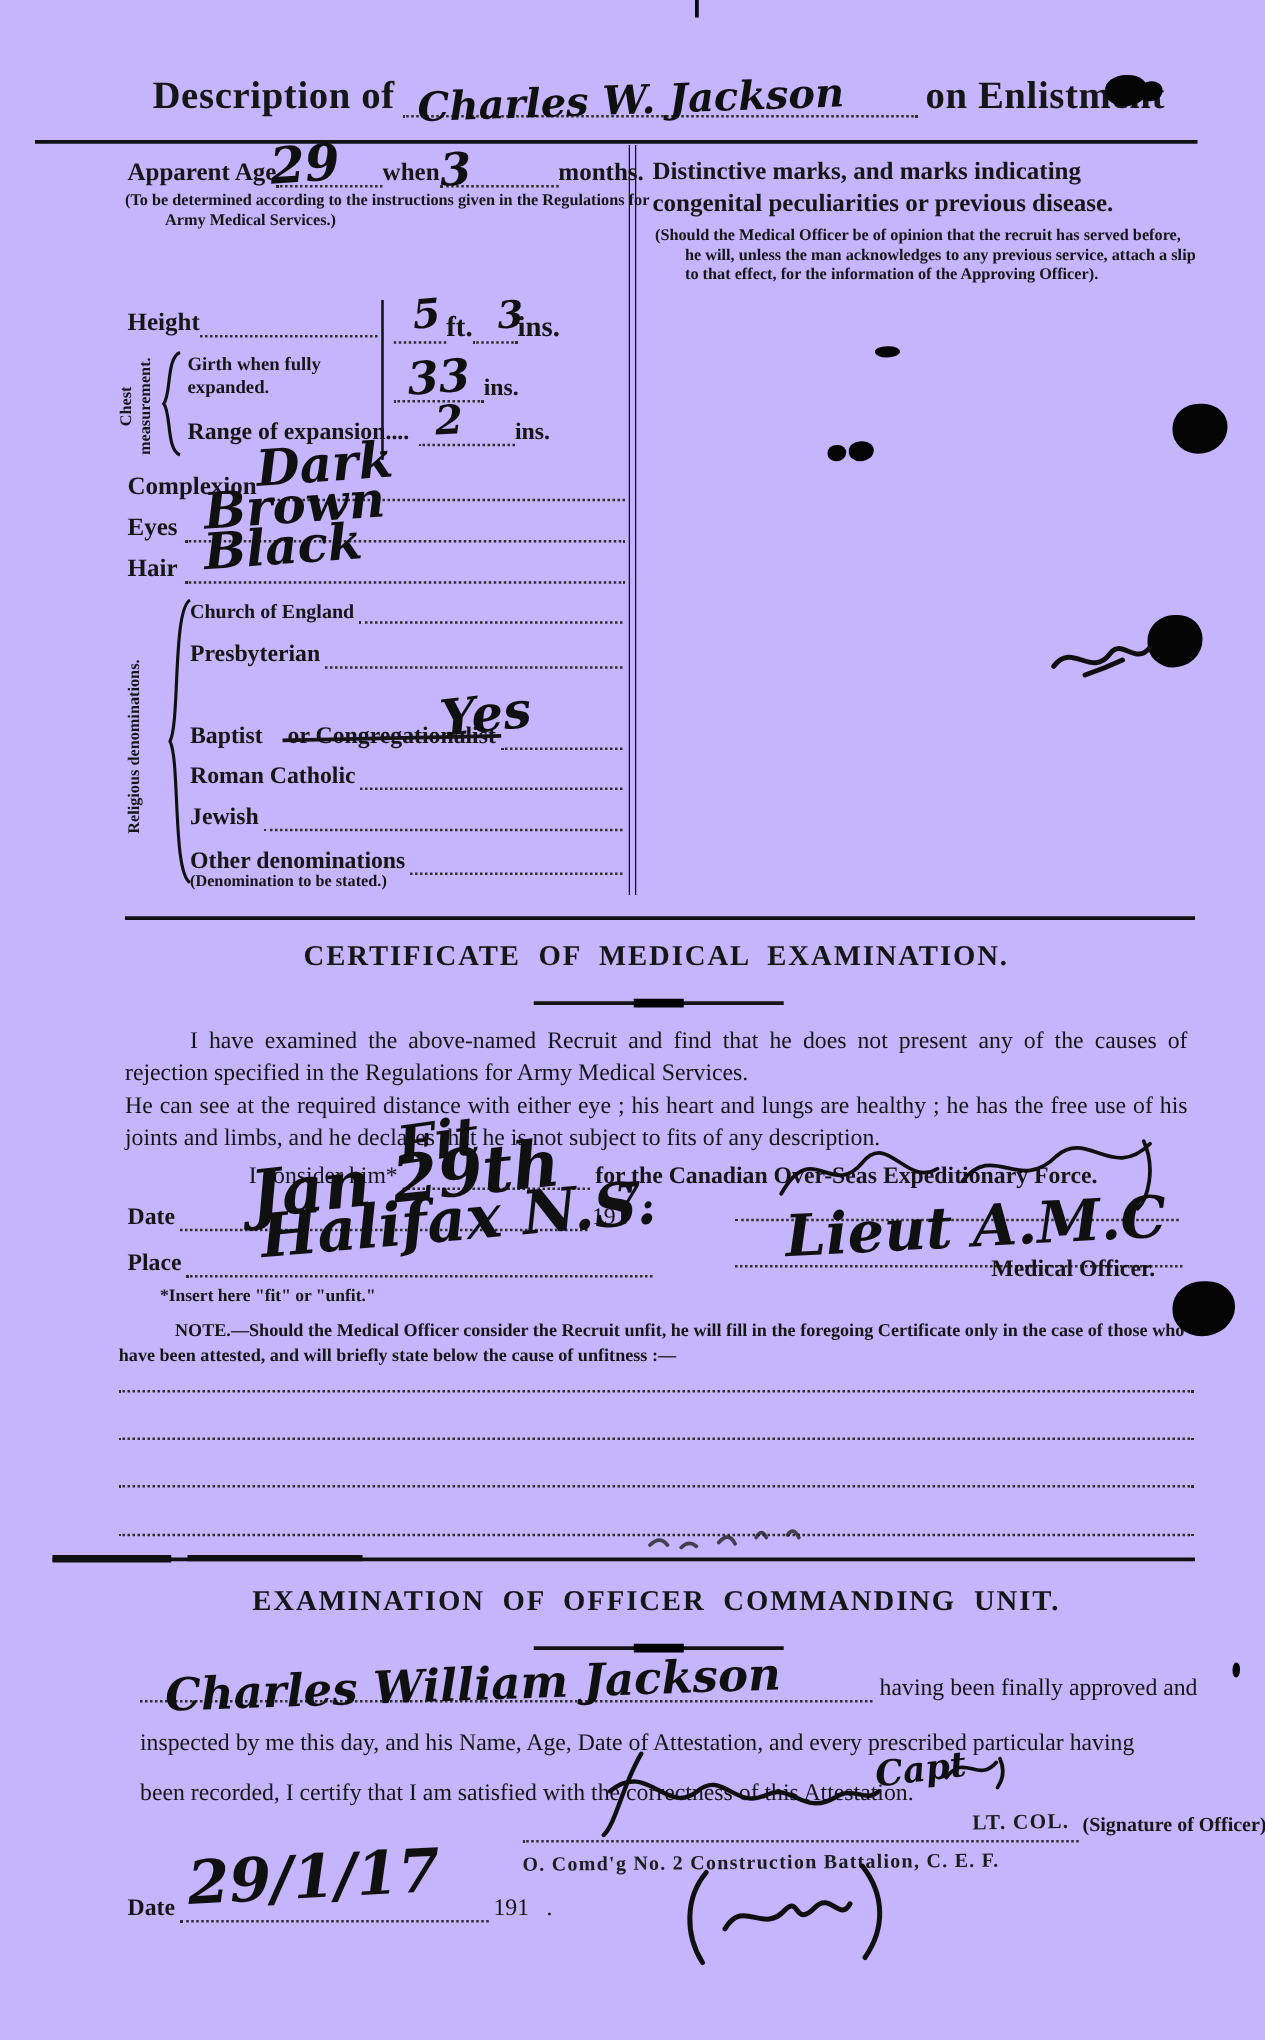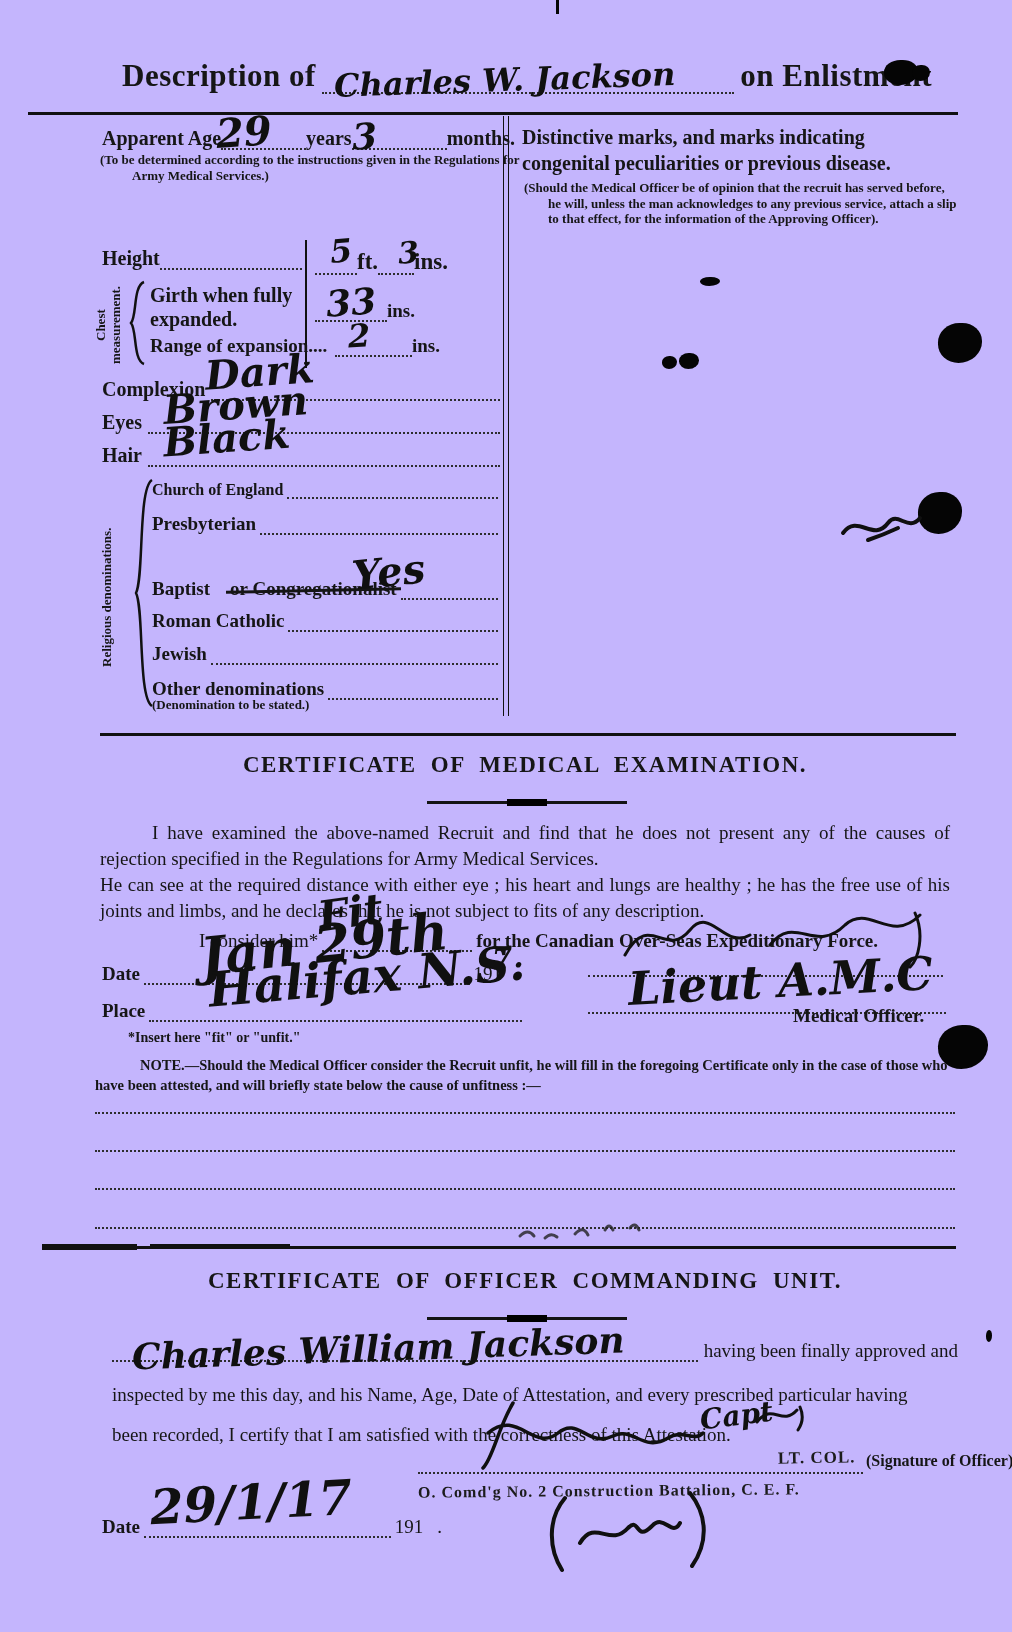--- a/index.html
+++ b/index.html
@@ -57,21 +57,21 @@
     <span class="title-print">on Enlistment</span>
   </div>
 
   <div class="rule abs" style="left:28px;top:112px;width:930px;height:3px;"></div>
 
   <div class="abs" style="left:503px;top:116px;height:600px;width:4px;border-left:1.5px solid #111;border-right:1.5px solid #111;"></div>
 
   <div class="abs row" style="left:102px;top:127px;width:400px;font-size:20px;">
     <span class="lbl">Apparent Age</span>
     <span class="fill" style="min-width:85px;"></span>
-    <span class="lbl">years</span>
+    <span class="lbl">when</span>
     <span class="fill" style="min-width:95px;"></span>
     <span class="lbl">months.</span>
   </div>
   <span class="hw abs" style="left:216px;top:112px;font-size:40px;transform:rotate(-4deg);">29</span>
   <span class="hw abs" style="left:352px;top:118px;font-size:36px;transform:rotate(-3deg);">3</span>
   <div class="abs smallnote" style="left:100px;top:152px;width:400px;padding-left:32px;text-indent:-32px;">(To be determined according  to the instructions given in the Regulations for Army Medical Services.)</div>
 
   <div class="abs row" style="left:102px;top:247px;width:200px;font-size:20px;">
     <span class="lbl">Height</span>
     <span class="fill"></span>
@@ -83,21 +83,21 @@
     <span class="dotseg" style="width:36px;"></span>
     <span class="lbl">ins.</span>
   </div>
   <span class="hw abs" style="left:330px;top:235px;font-size:32px;transform:rotate(-5deg);">5</span>
   <span class="hw abs" style="left:398px;top:238px;font-size:30px;transform:rotate(-4deg);">3</span>
 
   <div class="abs vert" style="left:94px;top:282px;height:86px;">Chest measurement.</div>
   <svg class="abs" style="left:128px;top:280px;" width="18" height="86">
     <path d="M16,2 C5,6 9,36 3,43 C9,50 5,80 16,84" fill="none" stroke="#111" stroke-width="2.5"></path>
   </svg>
-  <div class="abs lbl" style="left:150px;top:283px;width:155px;font-size:20px;white-space:normal;line-height:1.2;">Girth when  fully expanded.</div>
+  <div class="abs lbl" style="left:150px;top:283px;width:155px;font-size:15px;white-space:normal;line-height:1.2;">Girth when  fully expanded.</div>
   <div class="abs row" style="left:315px;top:300px;width:125px;font-size:19px;">
     <span class="dotseg" style="width:72px;"></span>
     <span class="lbl">ins.</span>
   </div>
   <span class="hw abs" style="left:326px;top:284px;font-size:36px;transform:rotate(-4deg);">33</span>
   <div class="abs row" style="left:150px;top:335px;width:290px;font-size:19px;">
     <span class="lbl">Range of expansion....</span>
     <span class="fill" style="margin-left:8px;"></span>
     <span class="lbl">ins.</span>
   </div>
@@ -203,21 +203,21 @@
   <div class="abs dotseg" style="left:95px;top:1210px;width:860px;"></div>
 
   <svg class="abs" style="left:515px;top:1224px;" width="150" height="20">
     <path d="M5,12 q8,-8 14,0 M30,14 q6,-6 12,-1 M60,10 q8,-9 13,1 M90,6 q4,-8 8,0 M115,4 q5,-7 9,2" fill="none" stroke="#222" stroke-width="3" stroke-linecap="round" opacity="0.8"></path>
   </svg>
 
   <div class="rule abs" style="left:42px;top:1246px;width:914px;height:3px;"></div>
   <div class="rule abs" style="left:42px;top:1244px;width:95px;height:6px;"></div>
   <div class="rule abs" style="left:150px;top:1244px;width:140px;height:5px;"></div>
 
-  <div class="abs heading" style="left:95px;top:1268px;width:860px;">CERTIFICATE  OF  OFFICER  COMMANDING  UNIT.</div>
+  <div class="abs heading" style="left:95px;top:1268px;width:860px;">EXAMINATION  OF  OFFICER  COMMANDING  UNIT.</div>
   <div class="ctr-rule" style="left:427px;top:1317px;width:200px;"></div>
 
   <div class="abs row" style="left:112px;top:1340px;width:846px;font-size:19px;">
     <span class="fill" style="min-width:505px;position:relative;">
       <span class="hw abs" style="left:20px;bottom:-6px;font-size:36px;transform:rotate(-2deg);">Charles William Jackson</span>
     </span>
     <span class="reg" style="white-space:nowrap;margin-left:6px;">having been finally approved and</span>
   </div>
   <div class="abs reg" style="left:112px;top:1384px;width:846px;font-size:19px;">inspected by me this day, and his Name, Age, Date of Attestation,  and every prescribed  particular having</div>
   <div class="abs reg" style="left:112px;top:1424px;width:846px;font-size:19px;">been recorded, I certify that I am satisfied with the correctness of this Attestation.</div>

